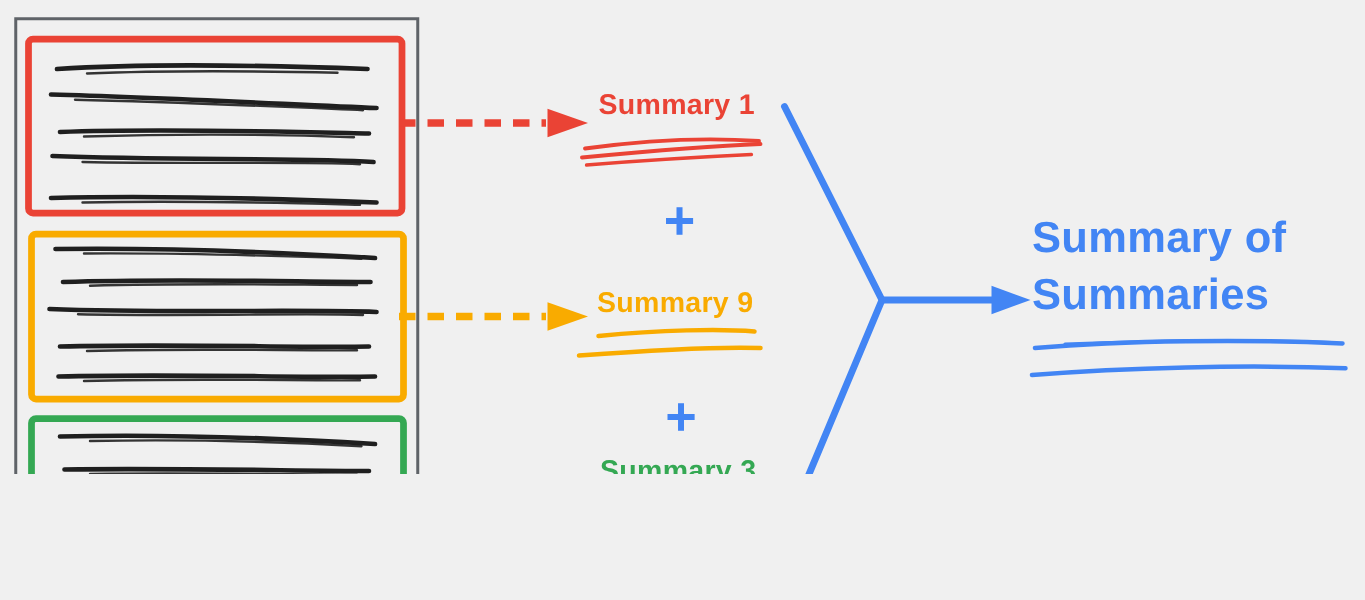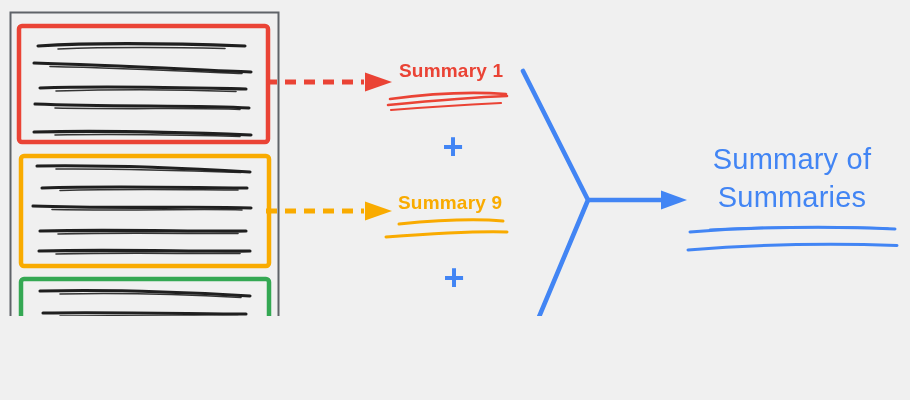--- a/index.html
+++ b/index.html
@@ -45,23 +45,23 @@
     font-size:36px;
     font-weight:700;
     line-height:40px;
     color:var(--c-blue,#4285f4);
   }
 
   .result-title{
     position:absolute;
     left:688px;top:140px;
     width:208px;
-    text-align:center;
+    text-align:left;
     font-size:29px;
-    font-weight:400;
+    font-weight:700;
     line-height:38px;
     letter-spacing:.2px;
     color:var(--c-blue,#4285f4);
   }
 </style>
 </head>
 <body>
 
 <div class="stage">
 
@@ -164,16 +164,17 @@
   </svg>
 
   <div class="label red" style="left:399px;top:60px">Summary 1</div>
 
   <div class="plus" style="left:433px;top:127px">+</div>
 
   <div class="label orange" style="left:398px;top:192px">Summary 9</div>
 
   <div class="plus" style="left:434px;top:258px">+</div>
 
+  <div class="label green" style="left:400px;top:304px">Summary 3</div>
 
   <div class="result-title">Summary of Summaries</div>
 
 </div>
 
 </body></html>

